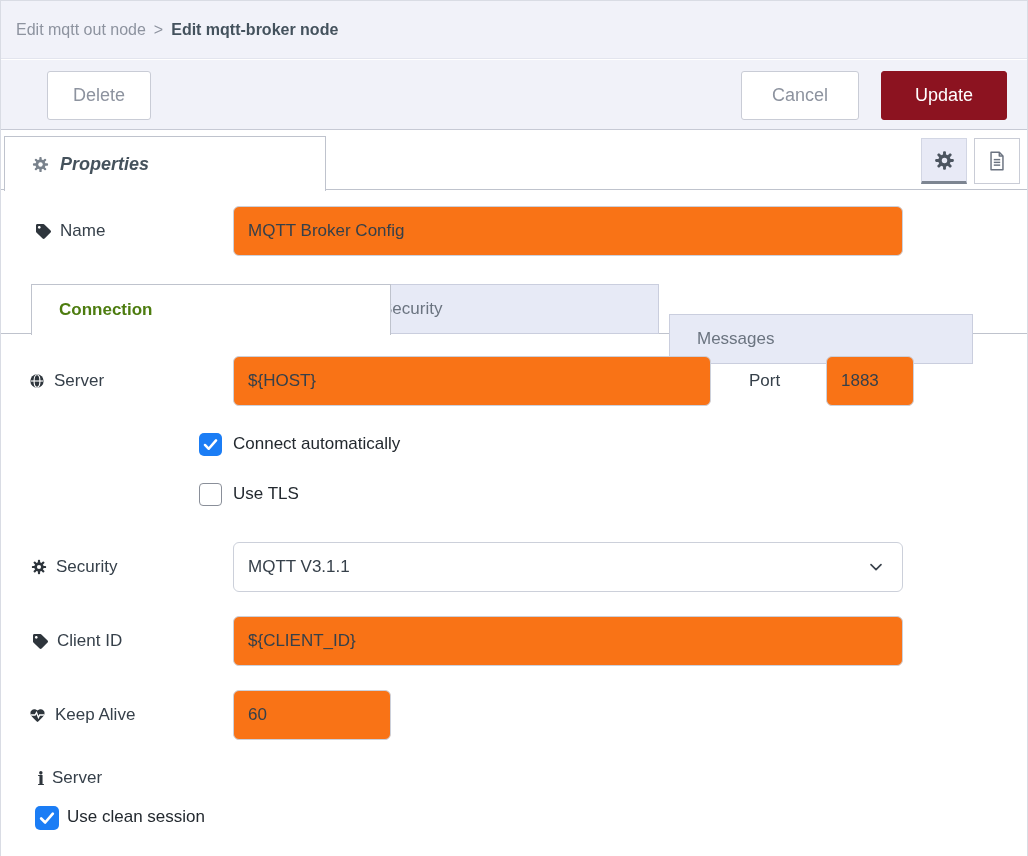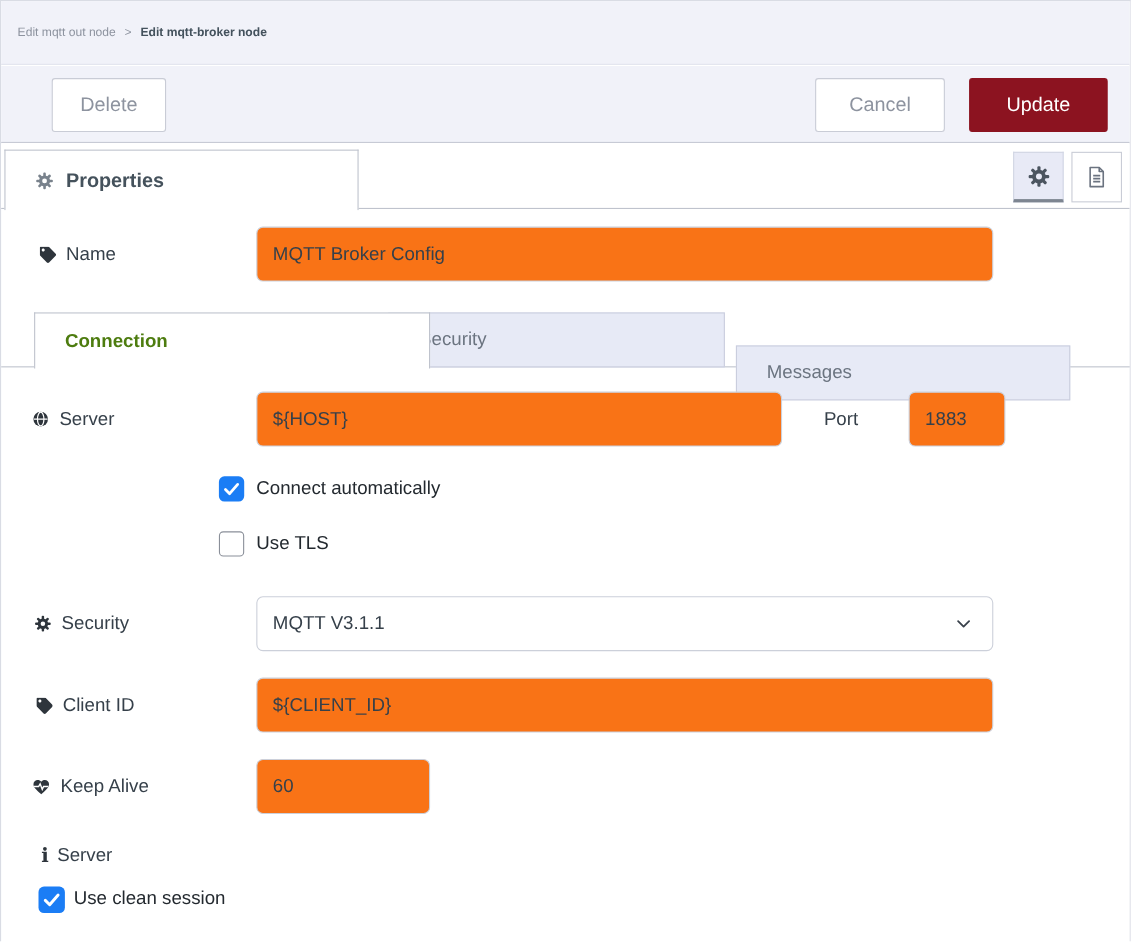--- a/index.html
+++ b/index.html
@@ -5,40 +5,40 @@
   * { margin:0; padding:0; box-sizing:border-box; }
   html,body { background:#fff; }
   body { font-family:"Liberation Sans", sans-serif; }
   .app { position:relative; width:1028px; height:856px; background:#fff;
          border-left:1px solid #d9dce4; border-right:1px solid #d9dce4; border-top:1px solid #d9dce4;
          overflow:hidden; }
 
   
   .crumbbar { position:absolute; left:0; top:0; width:100%; height:58px; background:#f1f2f9;
               border-bottom:1px solid #e3e5ee; display:flex; align-items:center; gap:8px;
-              padding-left:15px; font-size:11px; }
+              padding-left:15px; font-size:16px; }
   .crumb-parent, .crumb-sep { color:#8d939f; }
   .crumb-current { color:#44525d; font-weight:bold; }
 
   
   .toolbar { position:absolute; left:0; top:59px; width:100%; height:70px; background:#f1f2f9;
              border-bottom:1px solid #c7cad5; }
   .btn { position:absolute; top:11px; height:49px; font-family:inherit; font-size:18px;
          border-radius:3px; cursor:pointer; }
   .btn-secondary { background:#fff; border:1px solid #c9ccd6; color:#8d939f; }
   .btn-delete { left:14px;  width:104px;margin-left:32px; }
   .btn-cancel { left:740px; width:118px; }
   .btn-update { left:880px; width:126px; background:#8c1320; border:1px solid #8c1320; color:#fff; }
 
   
   .tabrow { position:absolute; left:0; top:130px; width:100%; height:59px; background:#fff;
             border-bottom:1px solid #bfc3cd; }
   .prop-tab { position:absolute; left:3px; top:5px; width:322px; height:55px; background:#fff;
               border:1px solid #bfc3cd; border-bottom:none; display:flex; align-items:center;
-              gap:11px; padding-left:27px; font-size:18px; font-weight:bold; color:#45525c; }
+              gap:11px; padding-left:27px; font-size:18px; font-weight:bold; color:#45525c;font-style:italic; }
   .prop-tab .gear { color:#79828c; }
   .panel-btn { position:absolute; top:7px; width:46px; height:46px; display:flex; align-items:center;
                justify-content:center; cursor:pointer; }
   .panel-btn-gear { left:920px; background:#e8eaf6; border:1px solid #d2d6e4;
                     border-bottom:3px solid #7d8591; color:#4c5560; }
   .panel-btn-doc  { left:973px; background:#fff; border:1px solid #c9ccd6; color:#6b7380; }
 
   
   .f-label { position:absolute; font-size:17px; color:#36404a; display:flex; align-items:center;
              gap:9px; height:24px; }

